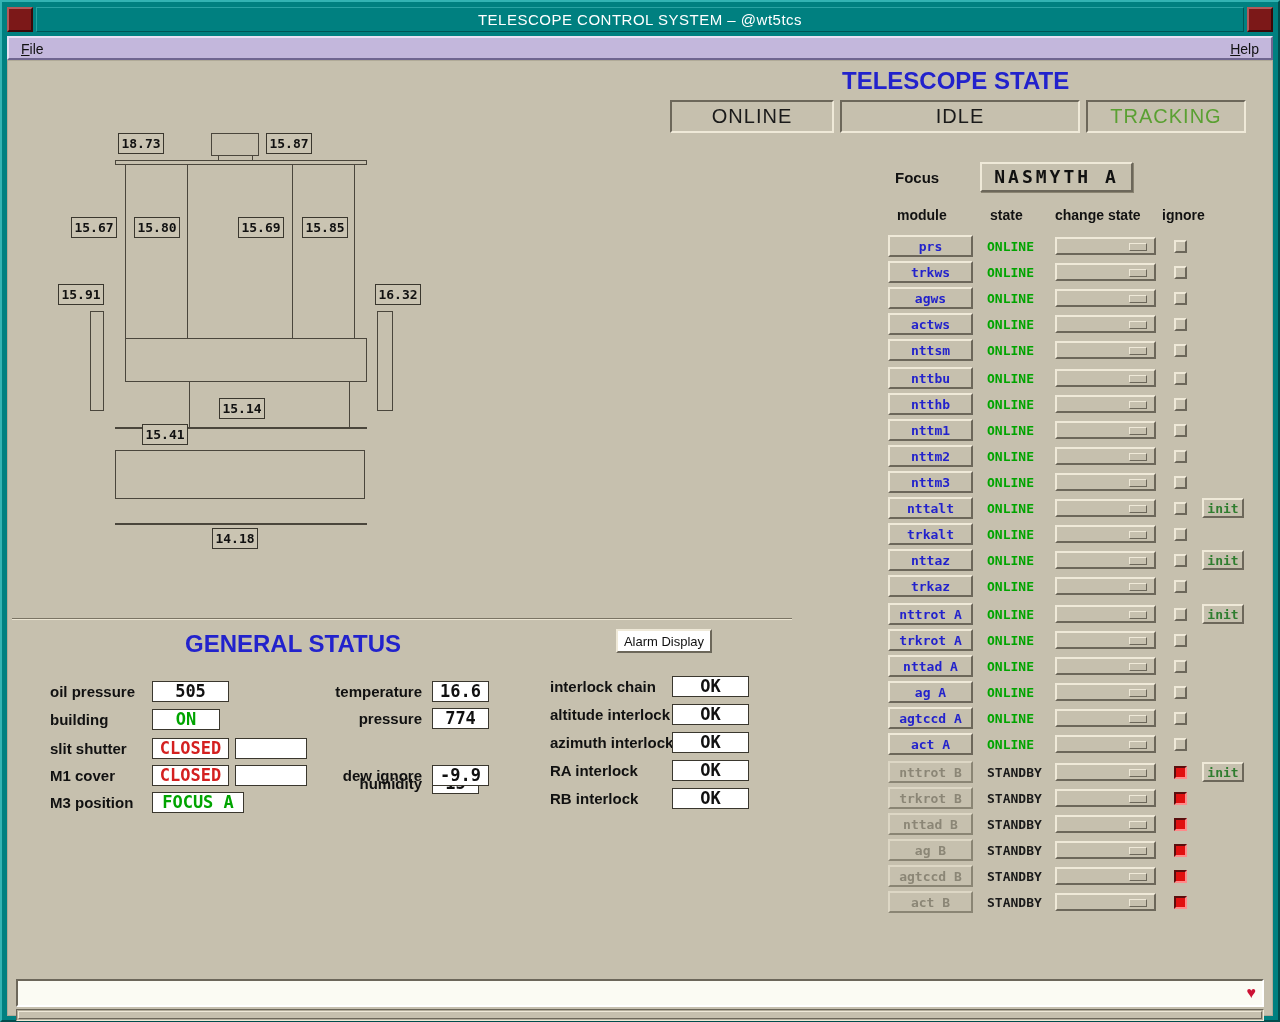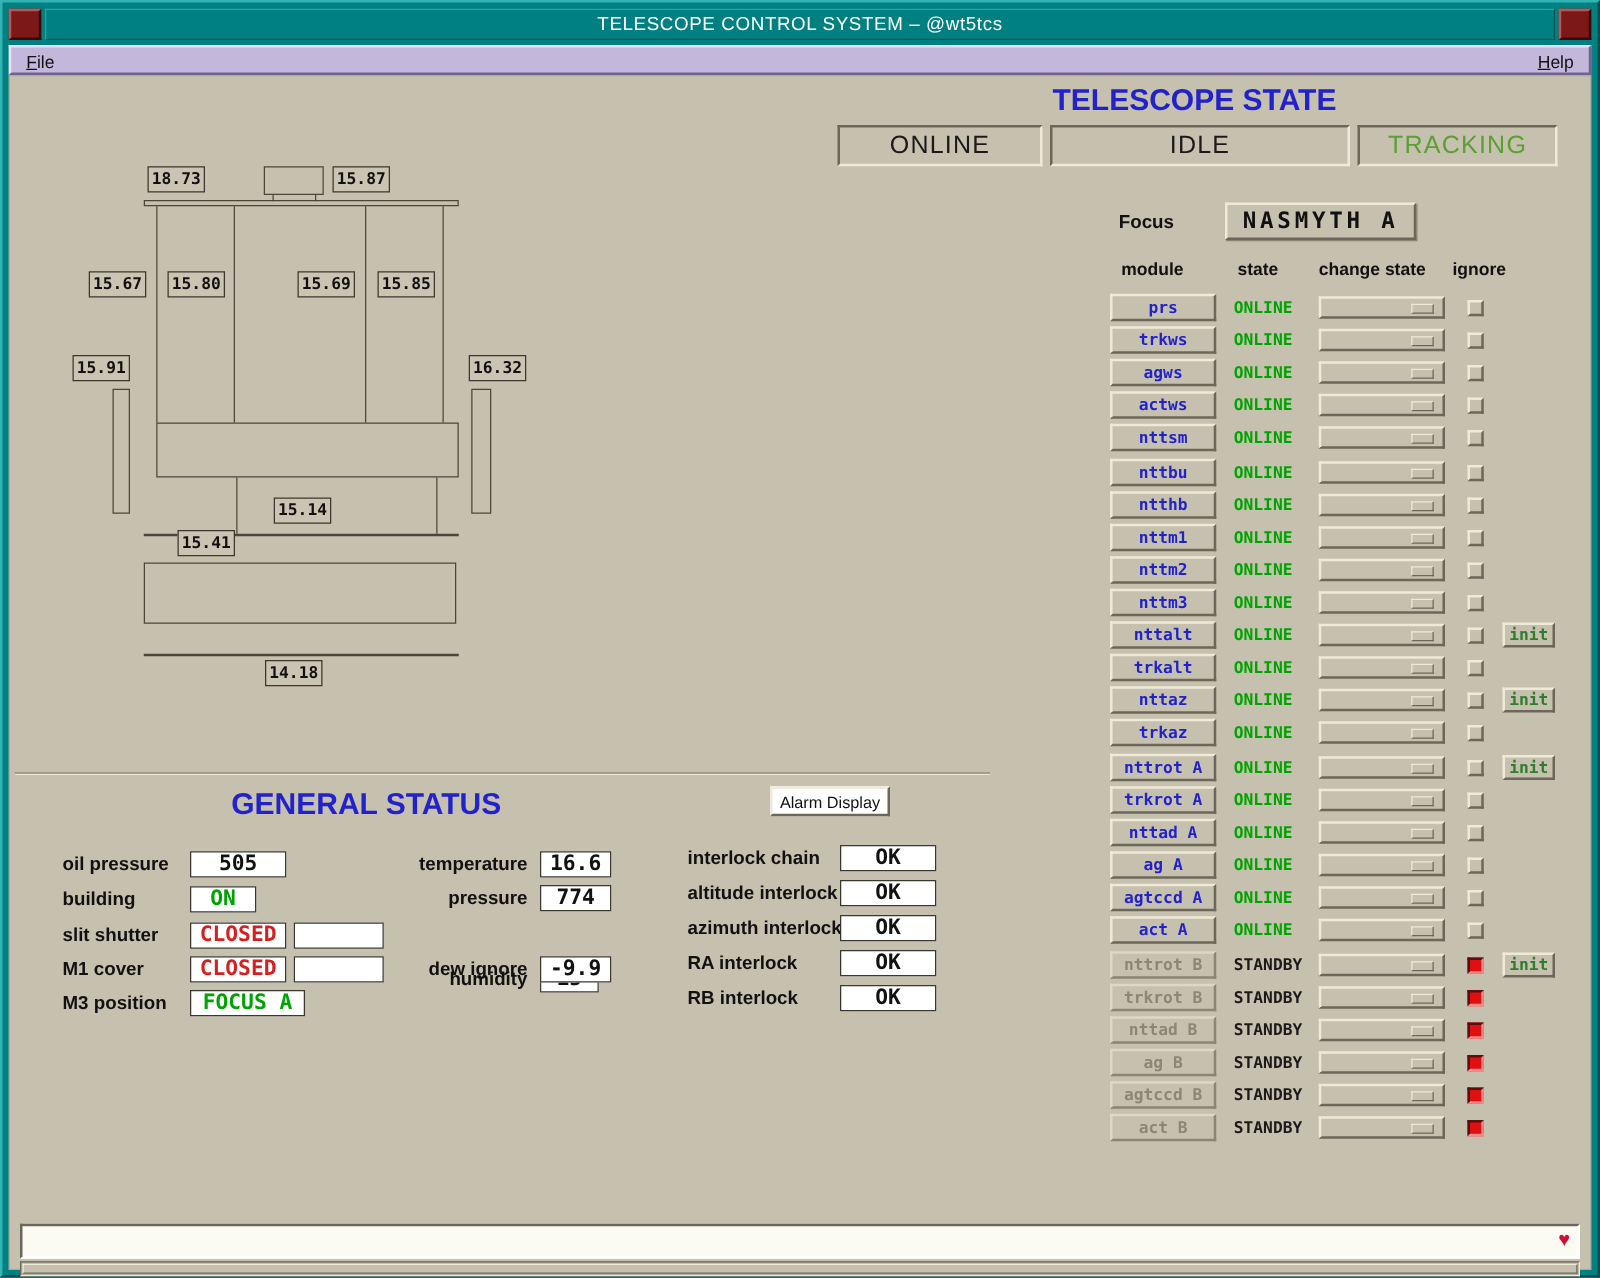--- a/index.html
+++ b/index.html
@@ -332,21 +332,21 @@
     <div class="heading" style="left:177px;top:569px;">GENERAL STATUS</div>
     <button class="push-btn" style="left:608px;top:568px;width:96px;height:24px;">Alarm Display</button>
 
     <div id="general-left">
         <div class="g-row" style="top: 620px;">
           <span class="g-label" style="left: 42px;">oil pressure</span>
           <span class="g-value black" style="left: 144px; width: 77px;">505</span>
         </div>
         <div class="g-row" style="top: 648px;">
           <span class="g-label" style="left: 42px;">building</span>
-          <span class="g-value green" style="left: 144px; width: 53px;">ON</span>
+          <span class="g-value green" style="left: 144px; width: 68px;">ON</span>
         </div>
         <div class="g-row" style="top: 677px;">
           <span class="g-label" style="left: 42px;">slit shutter</span>
           <span class="g-value red" style="left: 144px; width: 77px;">CLOSED</span>
           <span class="g-value black" style="left: 227px; width: 72px;"></span>
         </div>
         <div class="g-row" style="top: 704px;">
           <span class="g-label" style="left: 42px;">M1 cover</span>
           <span class="g-value red" style="left: 144px; width: 77px;">CLOSED</span>
           <span class="g-value black" style="left: 227px; width: 72px;"></span>

